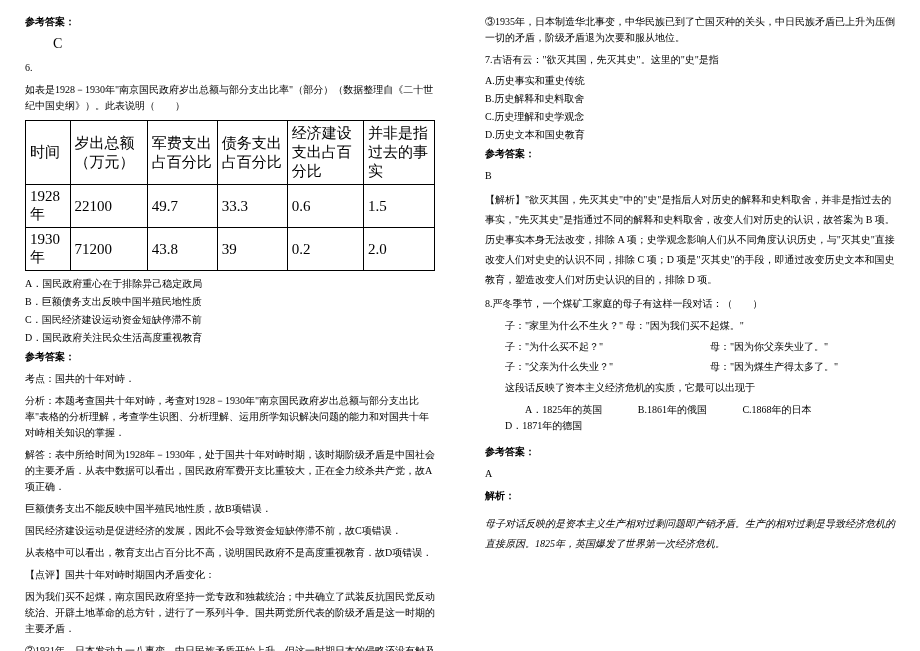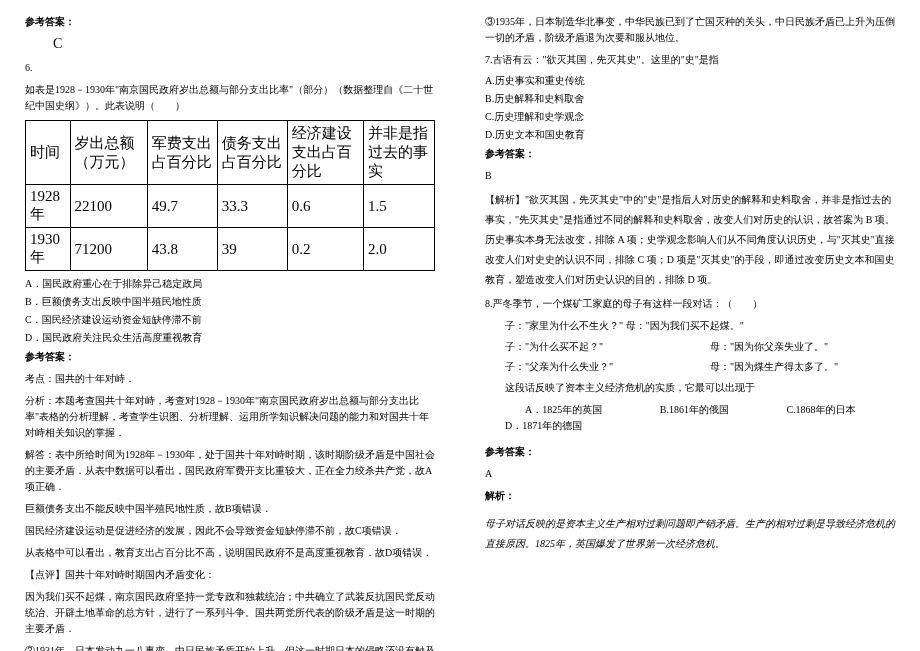--- a/index.html
+++ b/index.html
@@ -36,21 +36,21 @@
   th, td {
     border: 1px solid #000;
     padding: 3px 4px;
     text-align: left;
     vertical-align: middle;
   }
   .opt { margin-bottom: 4px; }
   .dialog-row { display: flex; margin-bottom: 6px; }
   .dialog-left { width: 50%; }
   .dialog-right { width: 50%; }
-  .opts-inline span { display: inline-block; margin-right: 35px; text-align: right; }
+  .opts-inline span { display: inline-block; margin-right: 13px; text-align: right; }
   .sp1 { height: 4px; }
 </style>
 </head>
 <body>
 
 <div class="page">
   <div class="col col-left">
     <div class="line bold">参考答案：</div>
     <div class="bigC">C</div>
     <div class="line">6.</div>

